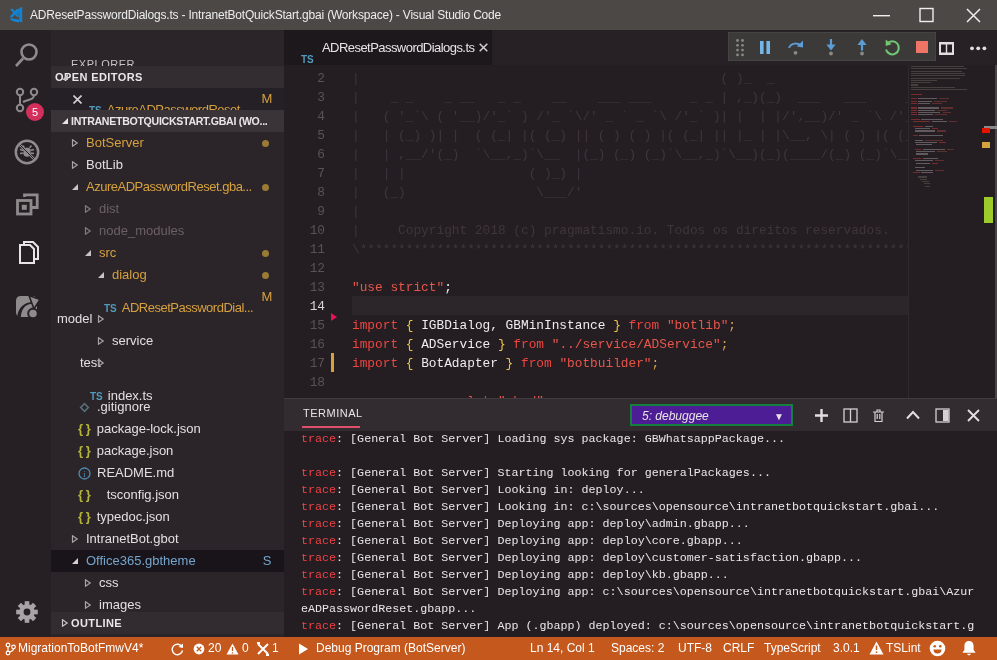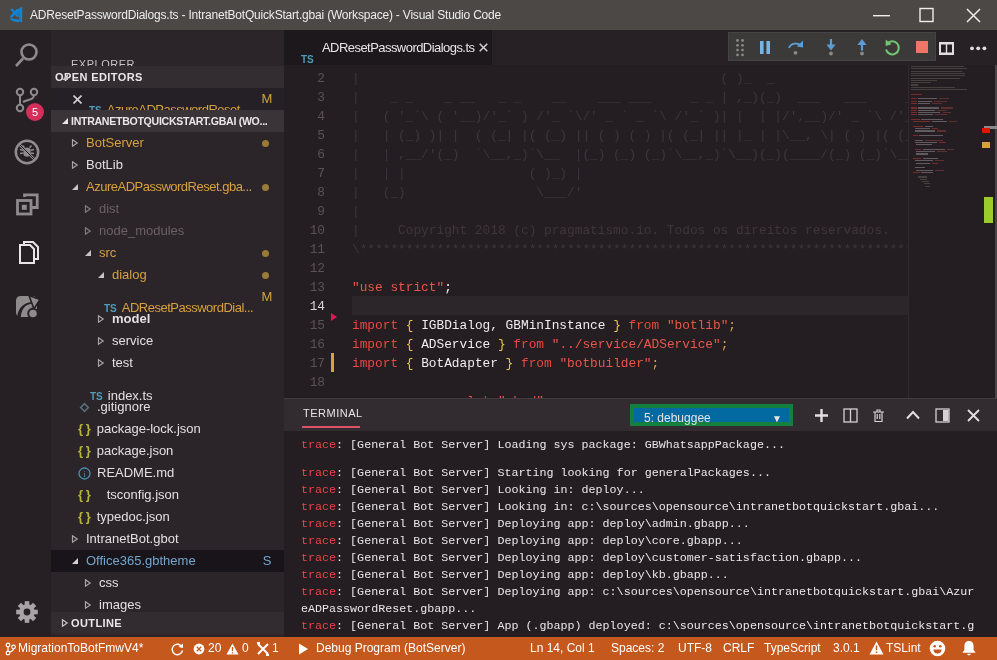--- a/index.html
+++ b/index.html
@@ -177,27 +177,27 @@
       </svg><span class="dim" style="margin-left:42px;">node_modules</span></div>
   <div class="sb-row" style="top:212px;"><svg class="twist" style="left:27px">
         <path d="M7 1 L7 7 L1 7 Z" fill="#c8c3c6"></path>
       </svg><span class="gold" style="margin-left:42px;">src</span><span class="dot"></span></div>
   <div class="sb-row" style="top:234px;"><svg class="twist" style="left:40px">
         <path d="M7 1 L7 7 L1 7 Z" fill="#c8c3c6"></path>
       </svg><span class="gold" style="margin-left:55px;">dialog</span><span class="dot"></span></div>
   <div class="sb-row" style="top:256px;"><span class="ts-icon" style="margin-left:47px;">TS</span><span class="gold" style="margin-left:5px;letter-spacing:-0.5px;">ADResetPasswordDial...</span><span class="badge-r gold" style="top:0">M</span></div>
   <div class="sb-row" style="top:278px;"><svg class="twist" style="left:40px">
         <path d="M1.5 0.8 L6.2 4 L1.5 7.2 Z" fill="none" stroke="#a8a3a6" stroke-width="1.2"></path>
-      </svg><span style="margin-left:55px;font-weight:bold;">model</span></div>
+      </svg><span style="">model</span></div>
   <div class="sb-row" style="top:300px;"><svg class="twist" style="left:40px">
         <path d="M1.5 0.8 L6.2 4 L1.5 7.2 Z" fill="none" stroke="#a8a3a6" stroke-width="1.2"></path>
       </svg><span style="margin-left:55px;">service</span></div>
   <div class="sb-row" style="top:322px;"><svg class="twist" style="left:40px">
         <path d="M1.5 0.8 L6.2 4 L1.5 7.2 Z" fill="none" stroke="#a8a3a6" stroke-width="1.2"></path>
-      </svg><span style="margin-left:55px;">test</span></div>
+      </svg><span style="margin-left:23px;">test</span></div>
   <div class="sb-row" style="top:344px;"><span class="ts-icon" style="margin-left:33px;">TS</span><span style="margin-left:5px;">index.ts</span></div>
   <div class="sb-row" style="top:366px;"><svg class="abs" style="left:22px;top:6px" width="11" height="11">
         <rect x="2.8" y="2.8" width="5.4" height="5.4" fill="none" stroke="#56707a" stroke-width="1.6" transform="rotate(45 5.5 5.5)"></rect>
       </svg><span style="margin-left:40px;">.gitignore</span></div>
   <div class="sb-row" style="top:388px;"><span class="br-icon" style="margin-left:21px;">{ }</span><span style="margin-left:6px;">package-lock.json</span></div>
   <div class="sb-row" style="top:410px;"><span class="br-icon" style="margin-left:21px;">{ }</span><span style="margin-left:6px;">package.json</span></div>
   <div class="sb-row" style="top:432px;"><svg class="abs" style="left:21px;top:5px" width="13" height="13">
         <circle cx="6.5" cy="6.5" r="5.5" fill="none" stroke="#4f8cb0" stroke-width="1.3"></circle>
         <text x="6.5" y="9.6" font-size="9" fill="#4f8cb0" text-anchor="middle" font-family="Liberation Serif">i</text>
       </svg><span style="margin-left:40px;">README.md</span></div>
@@ -355,21 +355,21 @@
     <div class="abs" style="left:700px;top:61px;width:13px;height:3px;background:#8a8a8a;"></div>
     <div class="abs" style="left:698px;top:63px;width:8px;height:5px;background:#e51400;"></div>
     <div class="abs" style="left:698px;top:77px;width:8px;height:6px;background:#d6a13f;"></div>
     <div class="abs" style="left:700px;top:132px;width:9px;height:26px;background:#9ccc2c;"></div>
   </div>
   <div id="panel">
     <div class="abs" style="left:0;top:0;width:713px;height:32px;background:#322b2f;"></div>
     <div class="abs" style="left:19px;top:8px;font-size:11px;color:#e8e4e6;letter-spacing:0.5px;">TERMINAL</div>
     <div class="abs" style="left:18px;top:27px;width:58px;height:2px;background:#e0506a;"></div>
 
-    <div class="abs" style="left:346px;top:5px;width:163px;height:22px;background:#0369a1;border:4px solid #15803d;color:#e8e4e6;font-size:12px;line-height:20px;">
+    <div class="abs" style="left:346px;top:5px;width:163px;height:22px;background:#4c1d95;border:2px solid #15803d;color:#e8e4e6;font-size:12px;line-height:20px;font-style:italic;">
       <span style="margin-left:10px;">5: debuggee</span>
       <span style="position:absolute;right:7px;top:1px;font-size:10px;color:#e8e4e6;">▼</span>
     </div>
 
     <svg class="abs" style="left:530px;top:9px" width="15" height="15">
         <path d="M7.5 1 L7.5 14 M1 7.5 L14 7.5" stroke="#e2dee0" stroke-width="2.4"></path>
       </svg>
     <svg class="abs" style="left:559px;top:9px" width="15" height="15">
         <rect x="1" y="1" width="13" height="13" fill="none" stroke="#d5d0d3" stroke-width="1.3"></rect>
         <line x1="7.5" y1="1" x2="7.5" y2="14" stroke="#d5d0d3" stroke-width="1.3"></line>
@@ -381,21 +381,21 @@
         <path d="M1 8.5 L7 2 L13 8.5" stroke="#e2dee0" stroke-width="2" fill="none"></path>
       </svg>
     <svg class="abs" style="left:651px;top:9px" width="15" height="15">
         <rect x="1" y="1" width="13" height="13" fill="none" stroke="#d5d0d3" stroke-width="1.3"></rect>
         <rect x="8" y="2" width="5.5" height="11" fill="#d5d0d3"></rect>
       </svg>
     <svg class="abs" style="left:683px;top:10px" width="13" height="13">
         <path d="M1 1 L12 12 M12 1 L1 12" stroke="#e2dee0" stroke-width="1.9"></path>
       </svg>
 
-    <div class="trow" style="top:38px"><span class="tr-red">trace</span>: [General Bot Server] Loading sys package: GBWhatsappPackage...</div>
+    <div class="trow" style="top:32px"><span class="tr-red">trace</span>: [General Bot Server] Loading sys package: GBWhatsappPackage...</div>
     <div class="trow" style="top:66px"><span class="tr-red">trace</span>: [General Bot Server] Starting looking for generalPackages...</div>
     <div class="trow" style="top:83px"><span class="tr-red">trace</span>: [General Bot Server] Looking in: deploy...</div>
     <div class="trow" style="top:100px"><span class="tr-red">trace</span>: [General Bot Server] Looking in: c:\sources\opensource\intranetbotquickstart.gbai...</div>
     <div class="trow" style="top:117px"><span class="tr-red">trace</span>: [General Bot Server] Deploying app: deploy\admin.gbapp...</div>
     <div class="trow" style="top:134px"><span class="tr-red">trace</span>: [General Bot Server] Deploying app: deploy\core.gbapp...</div>
     <div class="trow" style="top:151px"><span class="tr-red">trace</span>: [General Bot Server] Deploying app: deploy\customer-satisfaction.gbapp...</div>
     <div class="trow" style="top:168px"><span class="tr-red">trace</span>: [General Bot Server] Deploying app: deploy\kb.gbapp...</div>
     <div class="trow" style="top:185px"><span class="tr-red">trace</span>: [General Bot Server] Deploying app: c:\sources\opensource\intranetbotquickstart.gbai\Azur</div>
     <div class="trow" style="top:202px">eADPasswordReset.gbapp...</div>
     <div class="trow" style="top:219px"><span class="tr-red">trace</span>: [General Bot Server] App (.gbapp) deployed: c:\sources\opensource\intranetbotquickstart.g</div>

